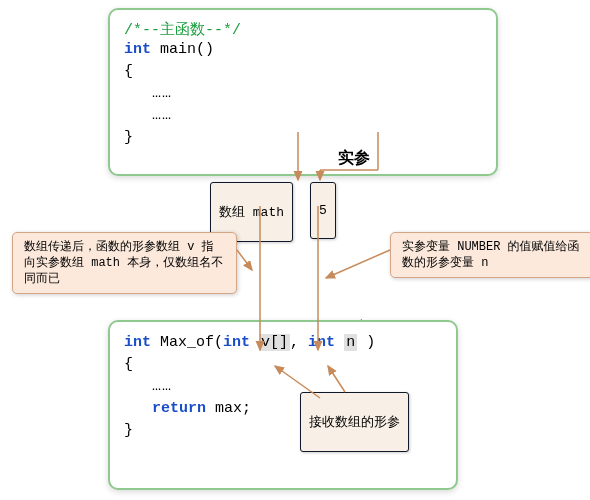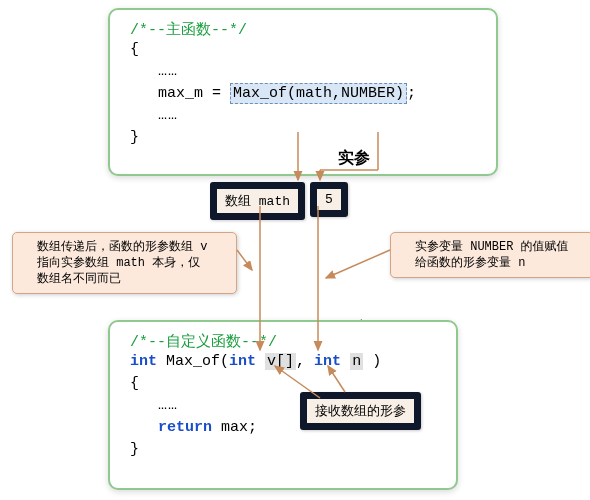--- a/index.html
+++ b/index.html
@@ -1,56 +1,55 @@
 <!DOCTYPE html>
 <html><head>
 <meta charset="utf-8">
 <style>
 *{box-sizing:border-box;margin:0;padding:0}
 body{font-family:"SimSun","Courier New",monospace;background:#fff;width:590px;height:500px;position:relative;overflow:hidden}
-.box{position:absolute;border:2px solid #8fc98f;border-radius:10px;background:#fff;padding:10px 20px;box-shadow:0 2px 6px rgba(0,0,0,0.15)}
+.box{position:absolute;border:2px solid #8fc98f;border-radius:10px;background:#fff;padding:10px 14px;box-shadow:0 2px 6px rgba(0,0,0,0.15)}
 .box1{left:108px;top:8px;width:390px;height:168px}
 .box2{left:108px;top:320px;width:350px;height:170px}
 .comment{color:#1a9e3e;font-family:"Courier New",monospace;font-size:15px}
 .code{font-family:"Courier New",monospace;font-size:15px;line-height:22px;color:#000}
 .kw{color:#1a4ec9;font-weight:bold}
 .num{color:#b00000}
 .hl1{background:#e0e0e0;padding:0 1px}
 .hl2{background:#d8e6f5;border:1px dashed #6a8fbf;padding:1px 2px}
 .hl3{background:#e0e0e0;padding:0 2px}
 .dots{letter-spacing:1px}
 .lbl{position:absolute;font-family:"SimSun";font-size:16px;font-weight:bold}
-.tag{position:absolute;background:#f8f0e6;border:7px solid #0f172a;border-radius:3px;padding:3px 8px;font-size:13px;box-shadow:1px 1px 3px rgba(0,0,0,0.2)}
-.note{position:absolute;background:#fce9dc;border:1px solid #d4a584;border-radius:5px;padding:6px 24px;font-size:12px;line-height:16px;box-shadow:1px 1px 4px rgba(0,0,0,0.2)}
+.tag{position:absolute;background:#f8f0e6;border:1px solid #0f172a;border-radius:3px;padding:20px 8px;font-size:13px;box-shadow:1px 1px 3px rgba(0,0,0,0.2)}
+.note{position:absolute;background:#fce9dc;border:1px solid #d4a584;border-radius:5px;padding:6px 11px;font-size:12px;line-height:16px;box-shadow:1px 1px 4px rgba(0,0,0,0.2)}
 svg.arrows{position:absolute;left:0;top:0;pointer-events:none}
 </style>
 </head>
 <body>
 
 <div class="box box1">
   <div class="comment">/*--主函数--*/</div>
+  <div class="code"><span class="kw">int</span><span> main()</span></div>
   <div class="code">{</div>
   <div class="code dots" style="padding-left:28px">……</div>
-  <div class="code" style="padding-left:28px"><span>max_m = </span><span class="hl2">Max_of(math,NUMBER)</span><span>;</span></div>
   <div class="code dots" style="padding-left:28px">……</div>
   <div class="code">}</div>
 </div>
 
 <div class="lbl" style="left:338px;top:148px">实参</div>
 
 <div class="tag" style="left:210px;top:182px">数组 math</div>
 <div class="tag" style="left:310px;top:182px">5</div>
 
 <div class="note" style="left:12px;top:232px;width:225px">数组传递后，函数的形参数组 v 指向实参数组 math 本身，仅数组名不同而已</div>
 <div class="note" style="left:390px;top:232px;width:204px">实参变量 NUMBER 的值赋值给函数的形参变量 n</div>
 
 <div class="lbl" style="left:338px;top:318px">形参</div>
 
 <div class="box box2">
-  <div class="comment">/*--自定义函数--*/</div>
   <div class="code"><span class="kw">int</span><span> Max_of(</span><span class="kw">int</span> <span class="hl3">v[]</span><span>, </span><span class="kw">int</span> <span class="hl3">n</span><span> )</span></div>
   <div class="code">{</div>
   <div class="code dots" style="padding-left:28px">……</div>
   <div class="code" style="padding-left:28px"><span class="kw">return</span><span> max;</span></div>
   <div class="code">}</div>
 </div>
 
 <div class="tag" style="left:300px;top:392px">接收数组的形参</div>
 
 <svg class="arrows" width="590" height="500">

